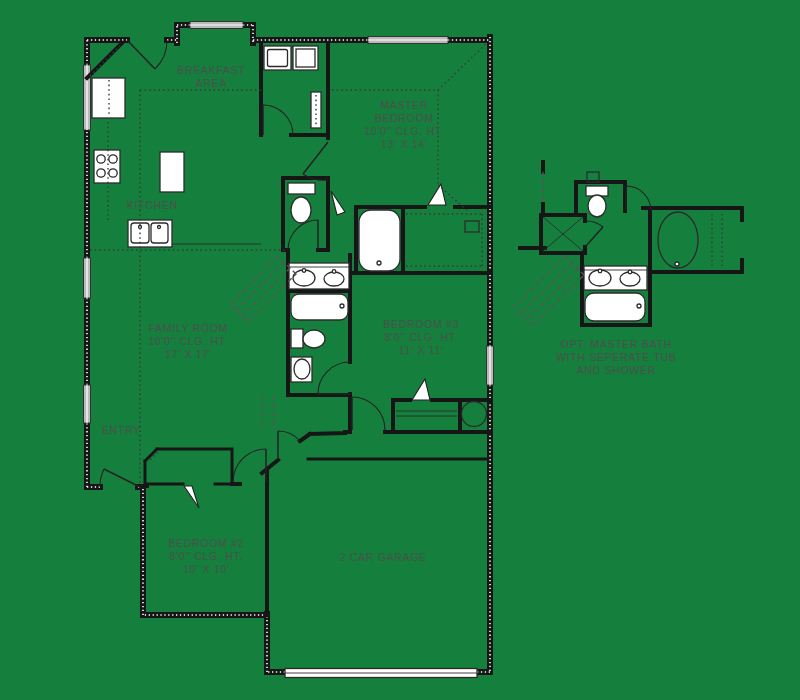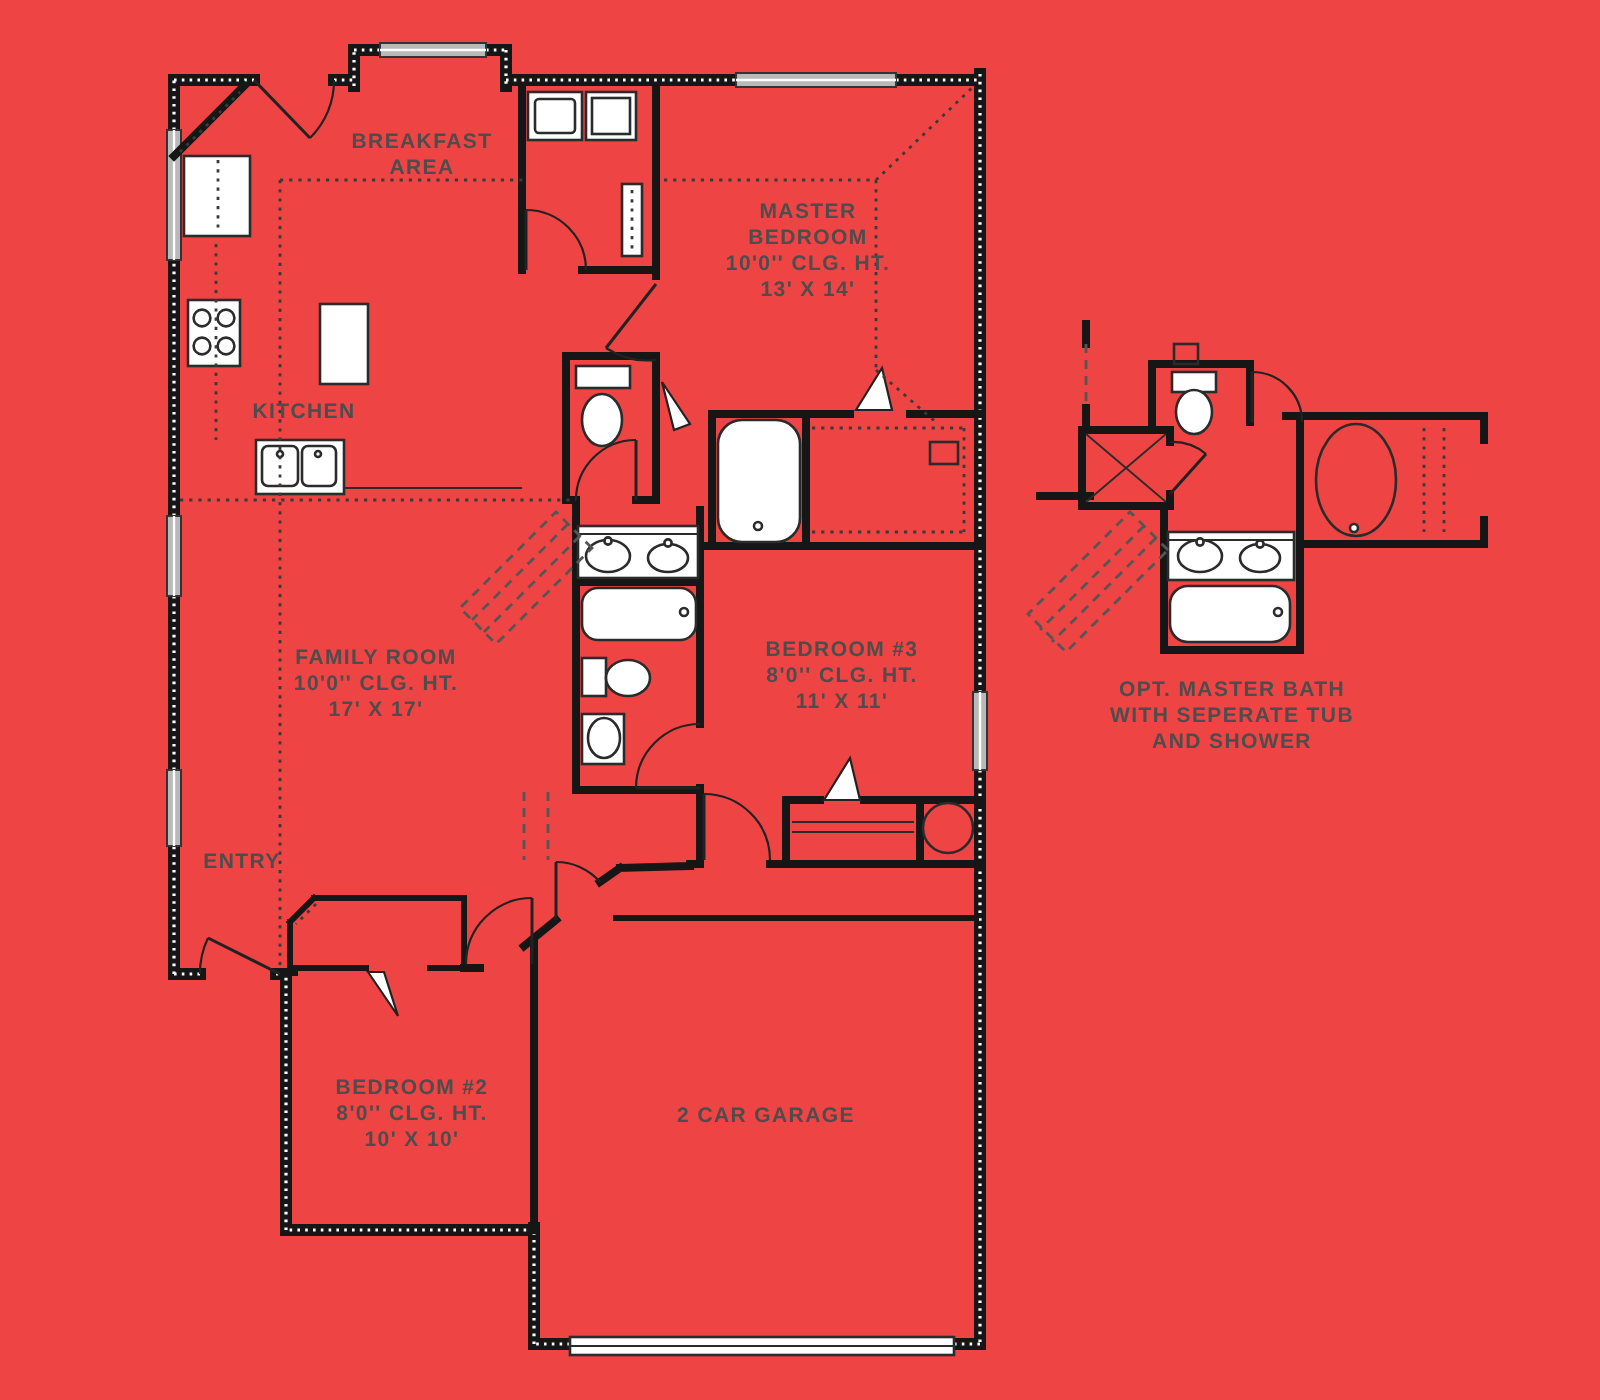--- a/index.html
+++ b/index.html
@@ -1,17 +1,17 @@
 <!DOCTYPE html>
 <html><head>
 <meta charset="utf-8">
 <style>
   html,body{margin:0;padding:0;background:#fff;}
-  .page{position:relative;width:800px;height:700px;background:#ef4444;overflow:hidden;
-        font-family:"Liberation Sans",sans-serif;font-weight:bold;}
+  .page{position:relative;width:800px;height:700px;background:#15803d;overflow:hidden;
+        font-family:"Liberation Sans",sans-serif;}
   svg{display:block;}
   .we  {stroke:#161616;stroke-width:6;fill:none;stroke-linecap:square;}
   .weh {stroke:#ffffff;stroke-width:1.6;fill:none;stroke-dasharray:1.3,2.6;stroke-linecap:butt;}
   .wi  {stroke:#161616;stroke-width:4;fill:none;stroke-linecap:square;}
   .wi3 {stroke:#161616;stroke-width:3;fill:none;stroke-linecap:square;}
   .fx  {stroke:#2b2b2b;stroke-width:1.3;fill:#ffffff;}
   .fxn {stroke:#2b2b2b;stroke-width:1.3;fill:none;}
   .thin{stroke:#2b2b2b;stroke-width:0.9;fill:none;}
   .dr  {stroke:#222222;stroke-width:1.1;fill:none;}
   .drl {stroke:#222222;stroke-width:1.5;fill:none;}

